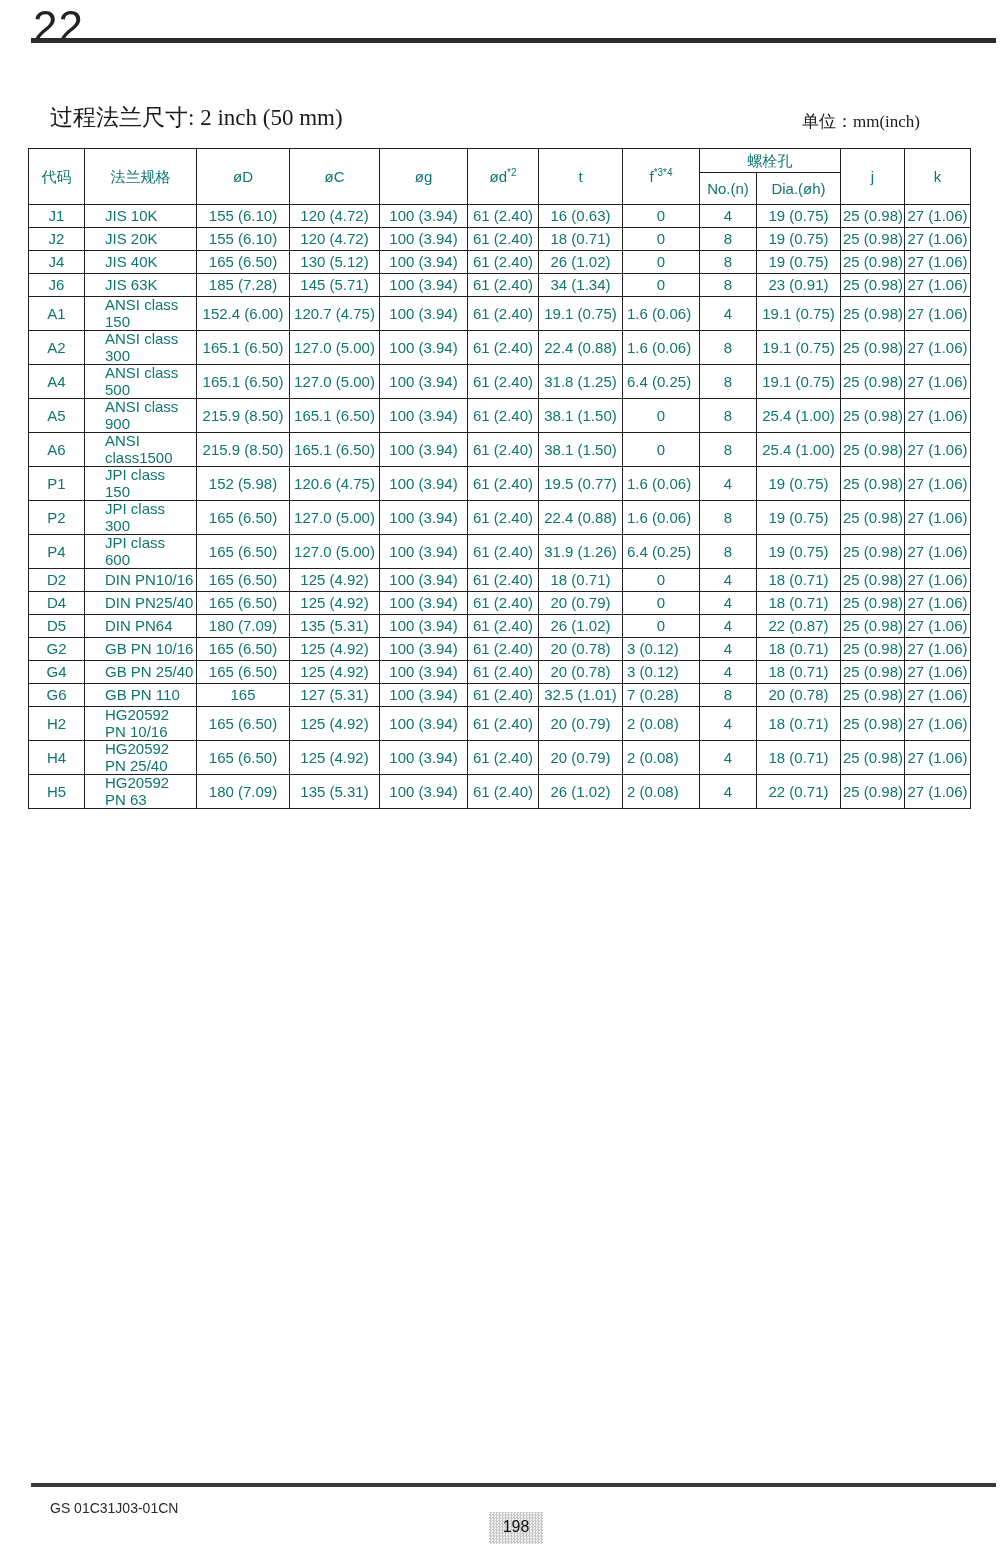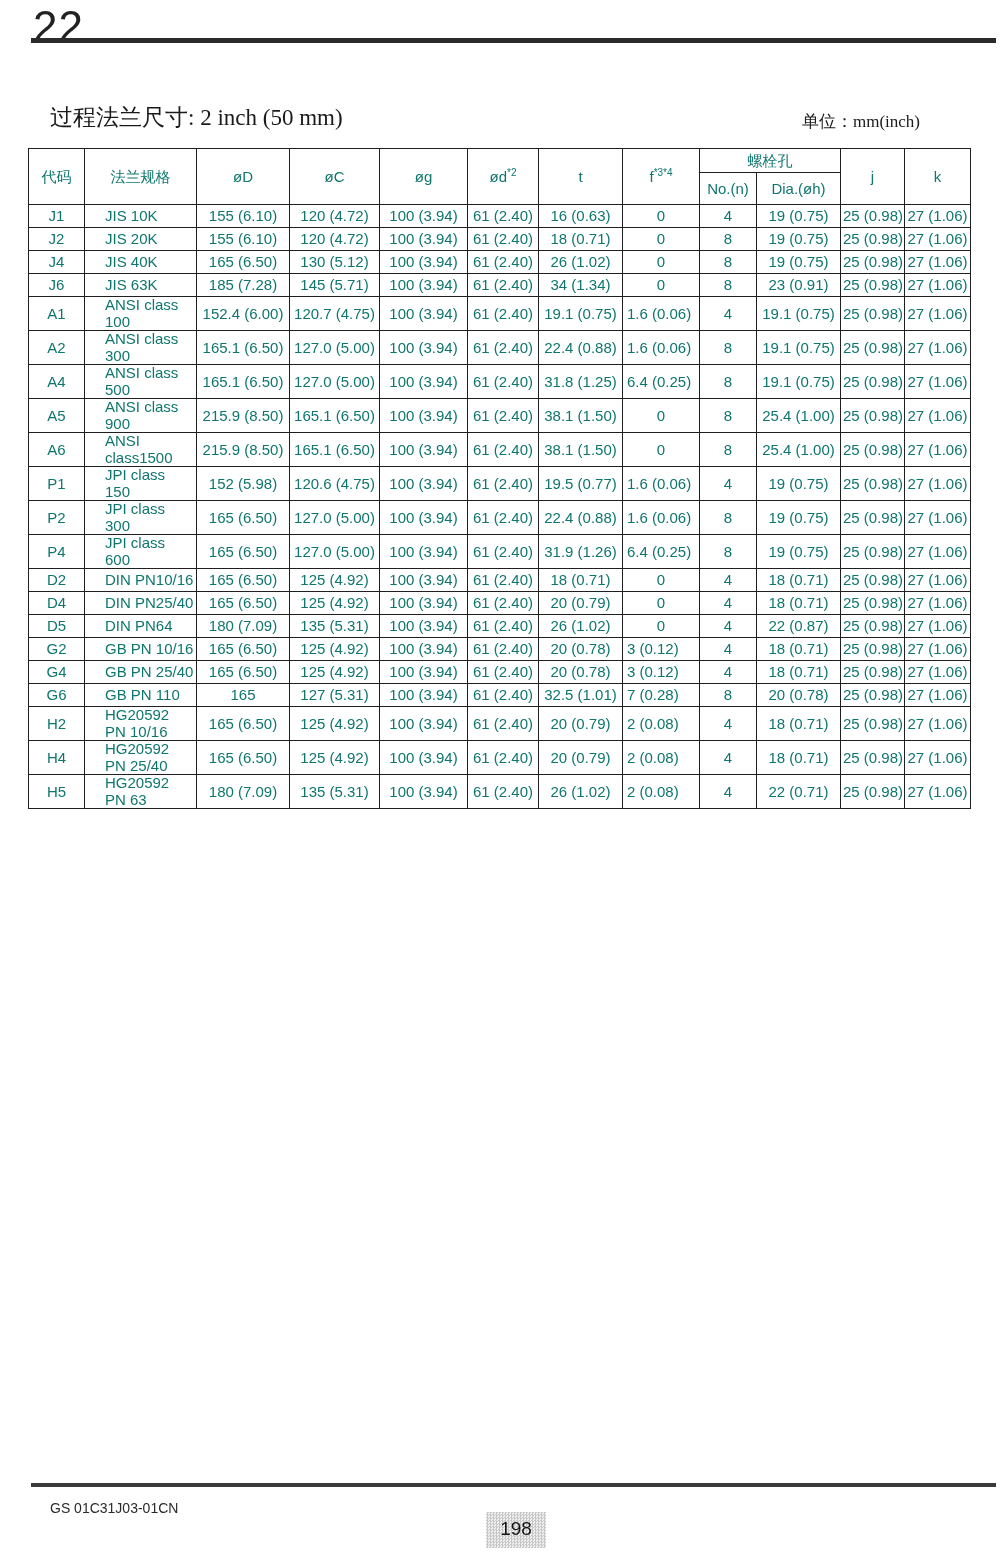--- a/index.html
+++ b/index.html
@@ -95,21 +95,21 @@
     position: absolute;
     top: 1512px;
     left: 0;
     width: 100%;
     text-align: center;
   }
   .pagenum-badge {
     display: inline-block;
     transform: translateX(16px);
     padding: 6px 14px 8px 14px;
-    font-size: 19px;
+    font-size: 16px;
     color: #141414;
     background: repeating-conic-gradient(#c7c7c7 0% 25%, #f1f1f1 0% 50%) 0 0 / 3px 3px;
   }
 </style>
 </head>
 <body>
 
 <div class="page">
 
   <div class="chapter-number">22</div>
@@ -206,21 +206,21 @@
           <td>61 (2.40)</td>
           <td>34 (1.34)</td>
           <td>0</td>
           <td>8</td>
           <td>23 (0.91)</td>
           <td>25 (0.98)</td>
           <td>27 (1.06)</td>
         </tr>
         <tr>
           <td>A1</td>
-          <td class="al spec">ANSI class 100</td>
+          <td class="al spec">ANSI class 150</td>
           <td>152.4 (6.00)</td>
           <td>120.7 (4.75)</td>
           <td>100 (3.94)</td>
           <td>61 (2.40)</td>
           <td>19.1 (0.75)</td>
           <td class="al">1.6 (0.06)</td>
           <td>4</td>
           <td>19.1 (0.75)</td>
           <td>25 (0.98)</td>
           <td>27 (1.06)</td>

